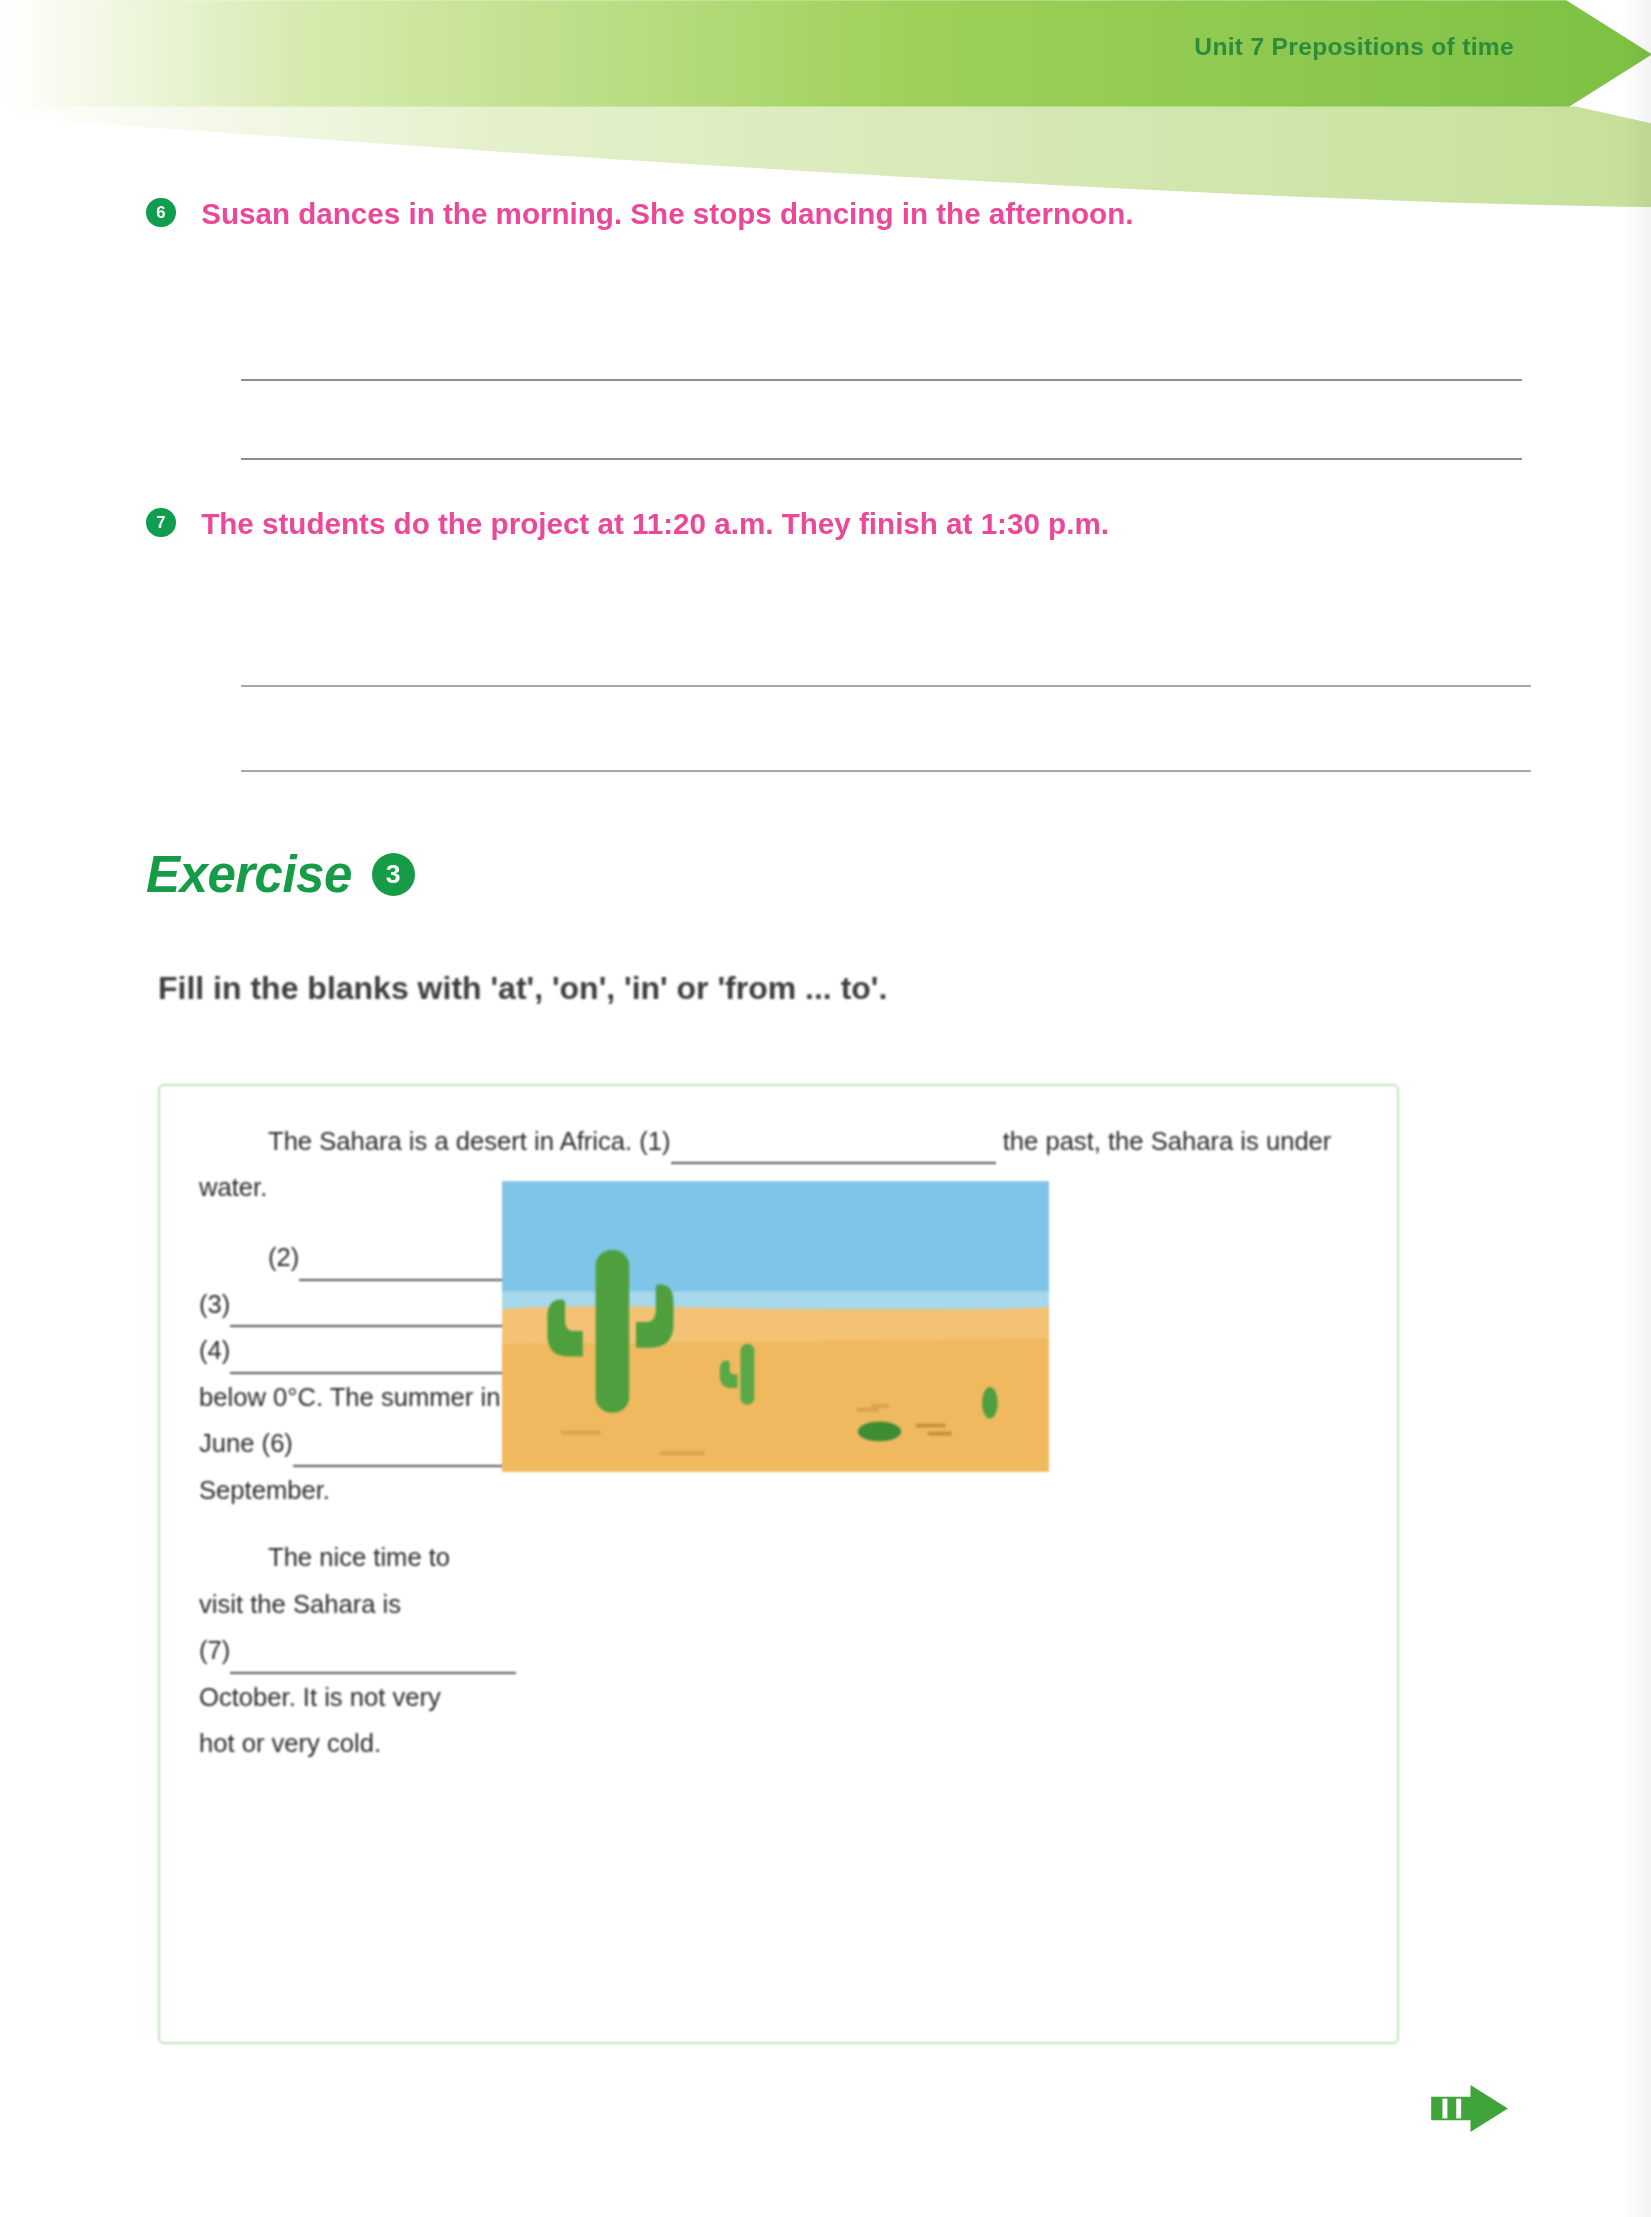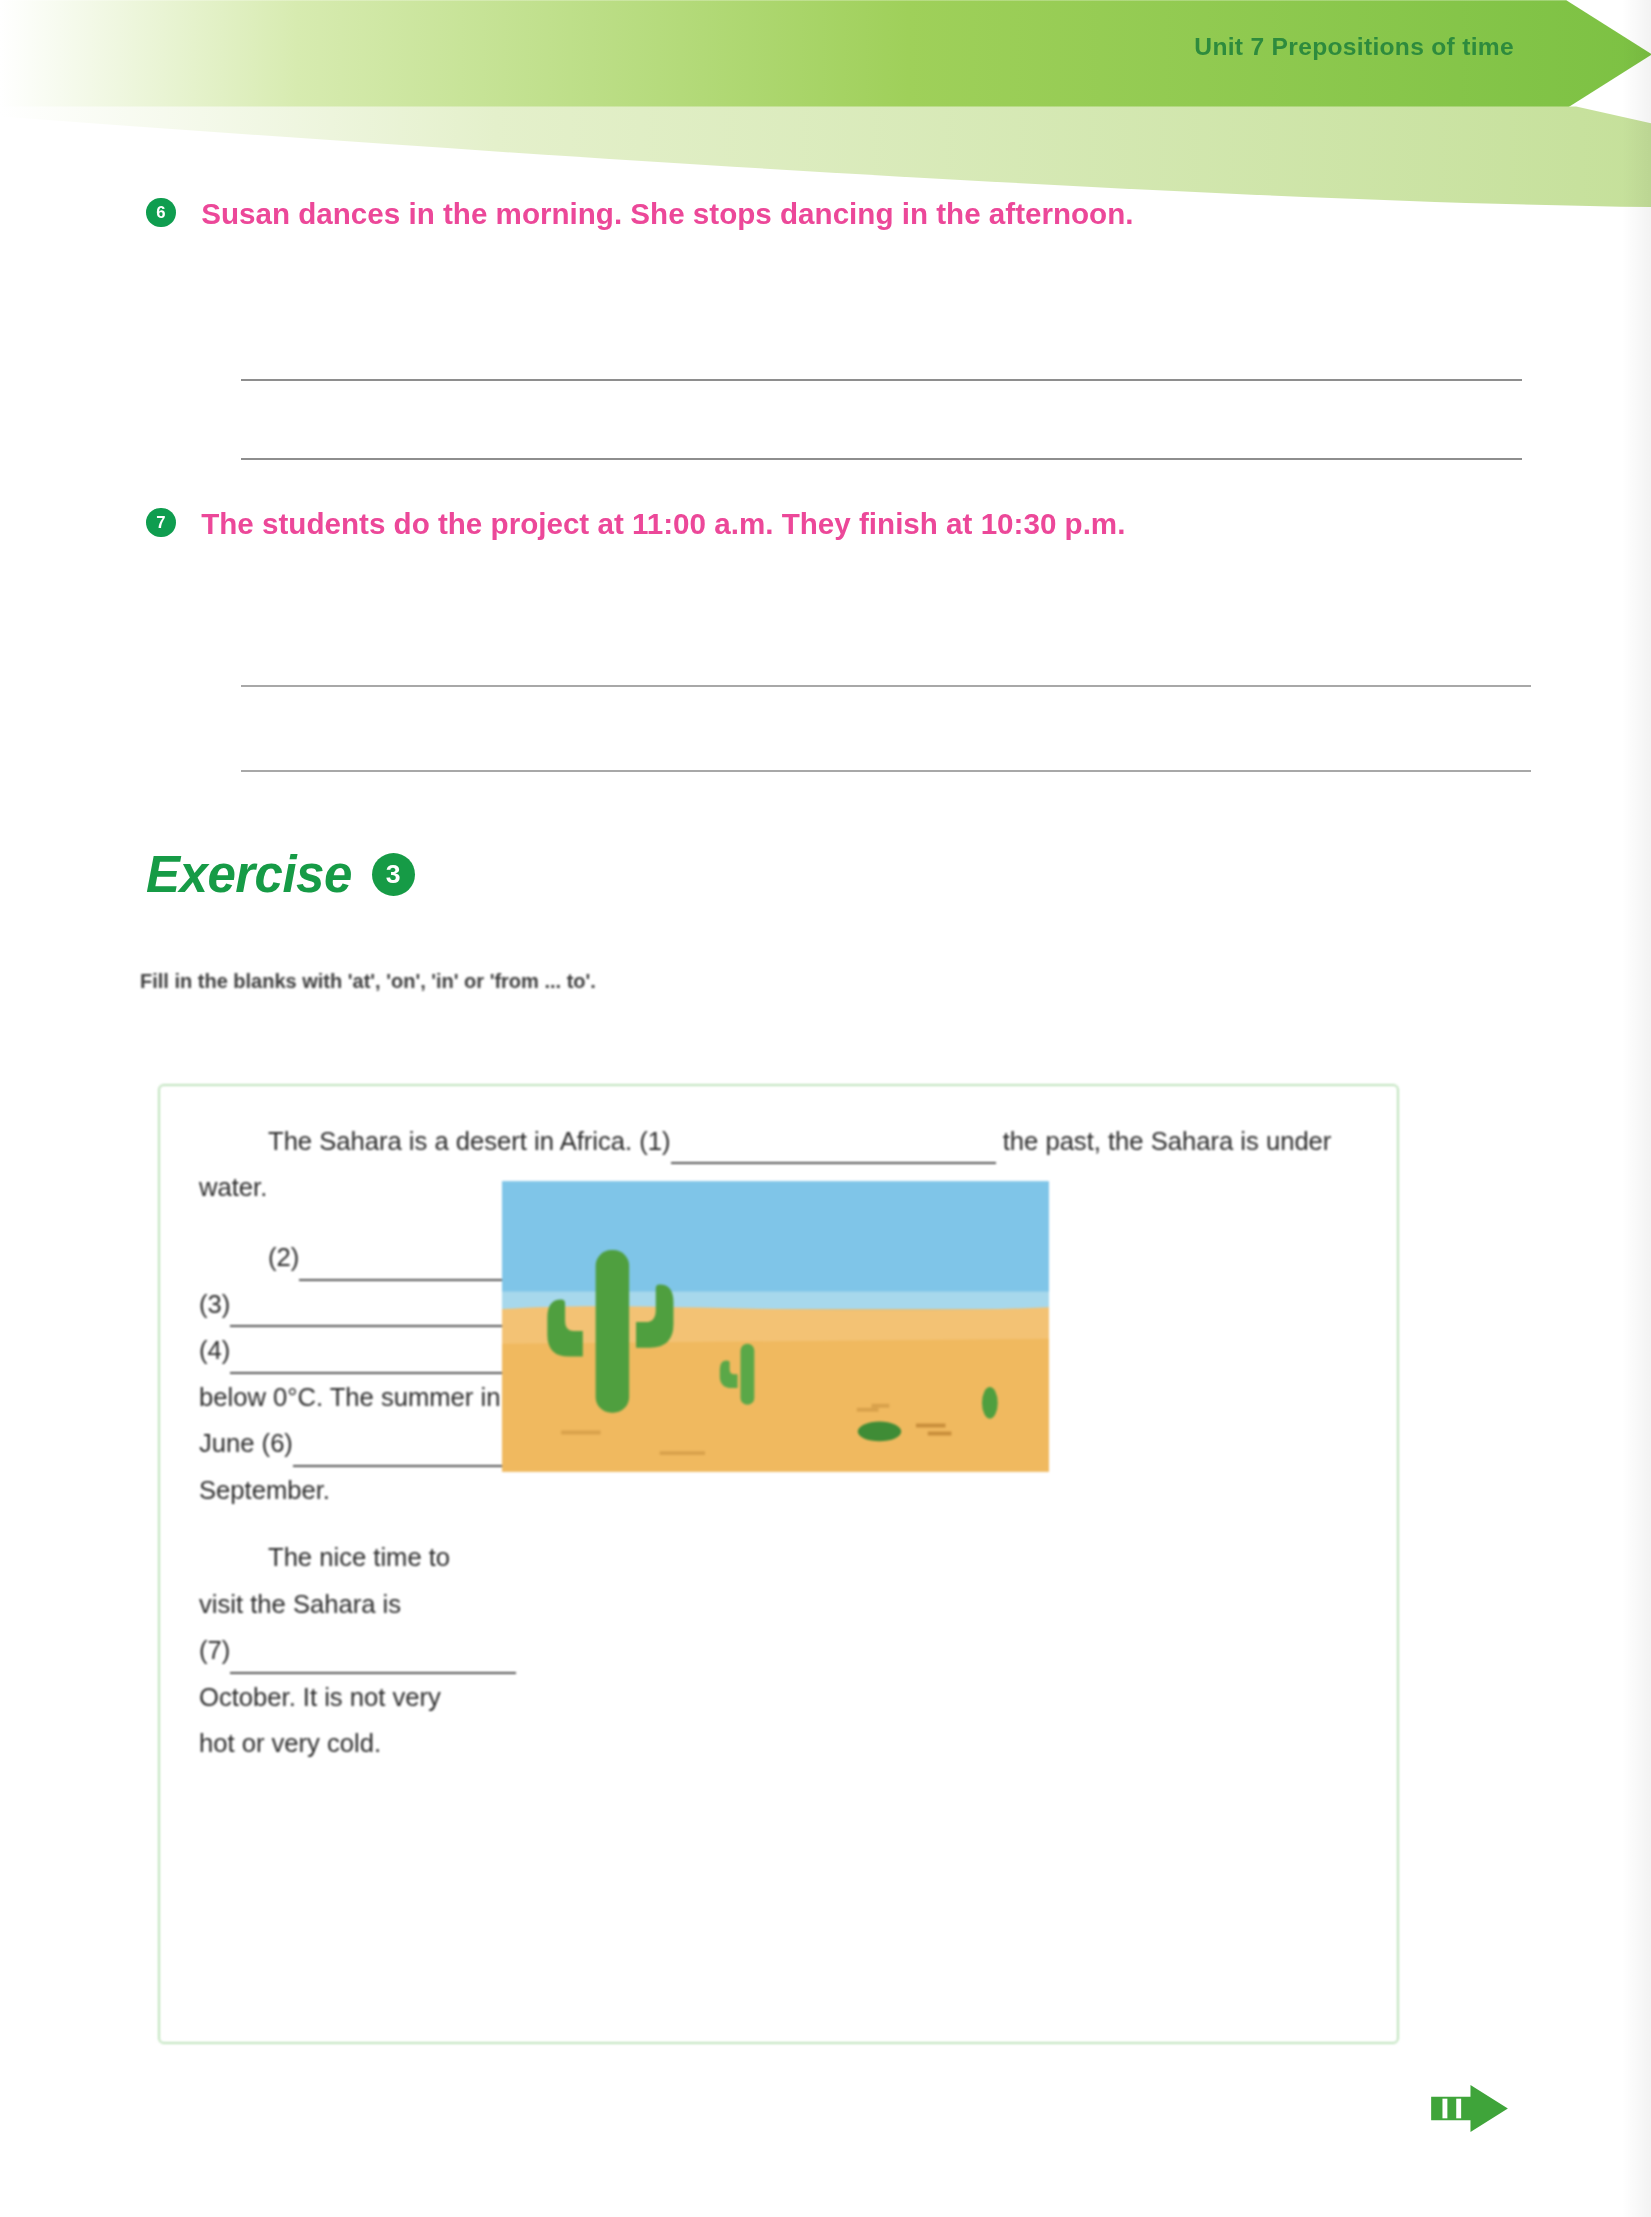--- a/index.html
+++ b/index.html
@@ -103,23 +103,23 @@
     background: #169b46;
     color: #fff;
     font-size: 26.6px;
     font-weight: bold;
     display: flex;
     align-items: center;
     justify-content: center;
   }
   .exercise-instruction {
     position: absolute;
-    left: 140px;
+    left: 158px;
     top: 970px;
-    font-size: 20px;
+    font-size: 32px;
     font-weight: bold;
     color: #3d3d3d;
     filter: blur(0.9px);
   }
 
   
   .reading-box {
     position: absolute;
     left: 158px;
     top: 1084px;
@@ -208,21 +208,21 @@
     <div class="qnum">6</div>
     <div class="qtext">Susan dances in the morning. She stops dancing in the afternoon.</div>
   </div>
   <div class="answer-lines" style="left:241px; top:379px; width:1281px;">
     <div class="answer-line" style="width:1281px;"></div>
     <div class="answer-line" style="width:1281px; margin-top:77px;"></div>
   </div>
 
   <div class="qitem" style="left:146px; top:502px; width:1300px;">
     <div class="qnum">7</div>
-    <div class="qtext">The students do the project at 11:00 a.m. They finish at 10:30 p.m.</div>
+    <div class="qtext">The students do the project at 11:20 a.m. They finish at 1:30 p.m.</div>
   </div>
   <div class="answer-lines" style="left:241px; top:685px; width:1290px; filter:blur(0.6px);">
     <div class="answer-line thin" style="width:1290px;"></div>
     <div class="answer-line thin" style="width:1290px; margin-top:83px;"></div>
   </div>
 
   <div class="exercise-head">
     <span class="exercise-label">Exercise</span>
     <span class="exercise-badge">3</span>
   </div>

